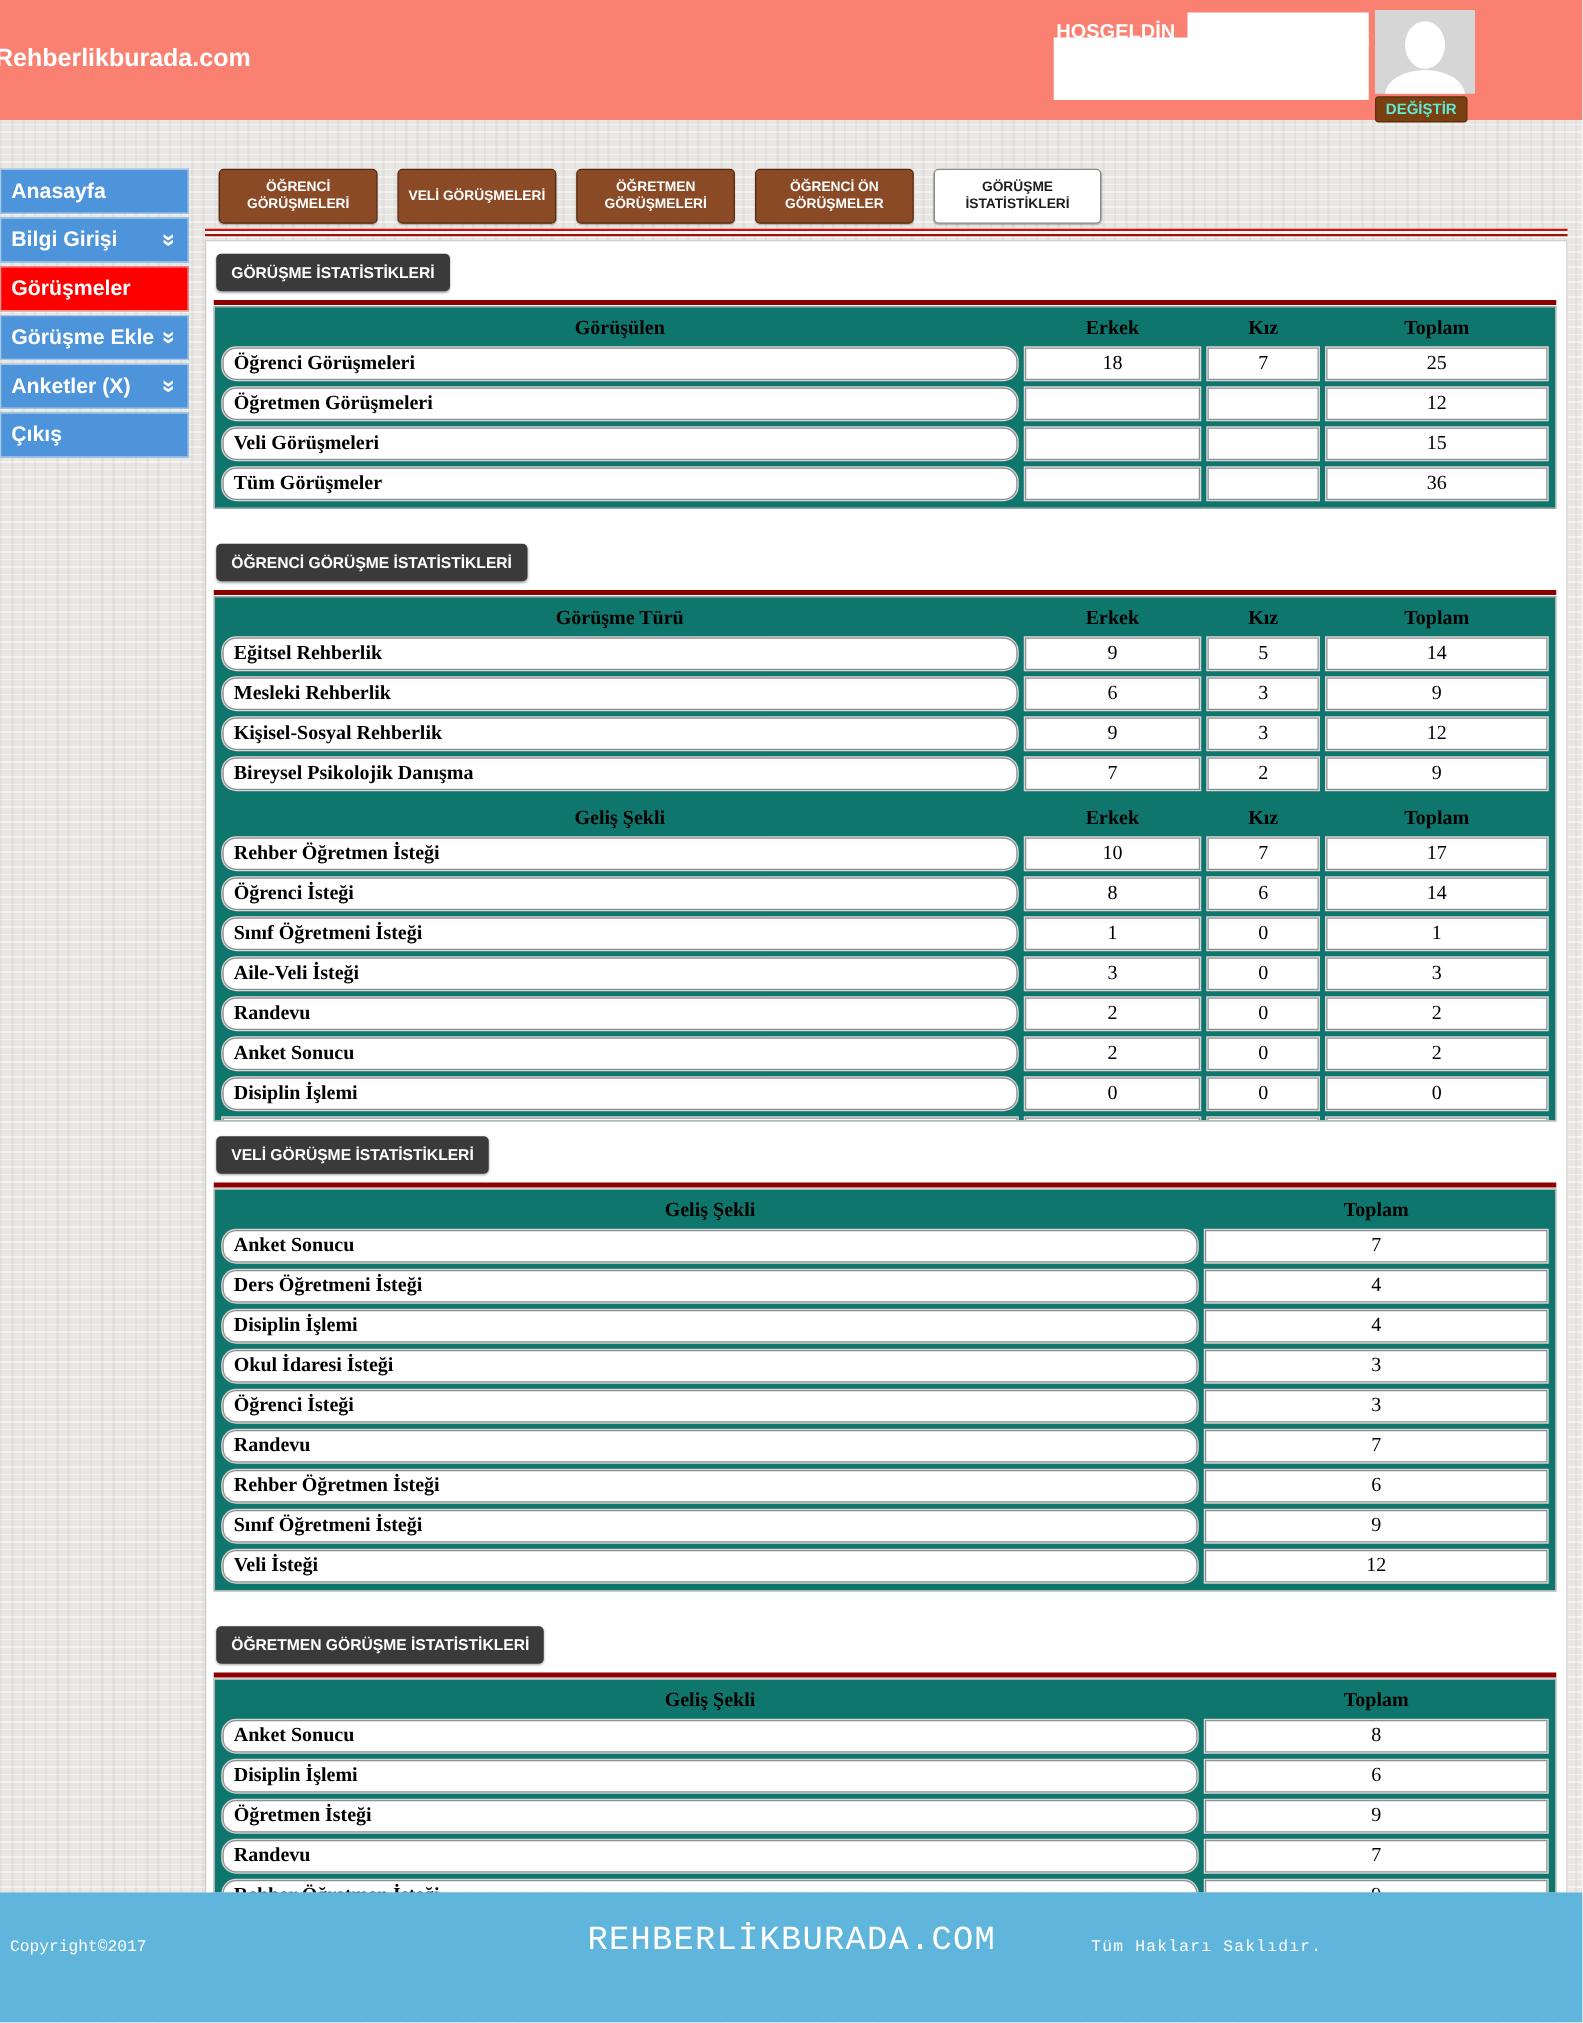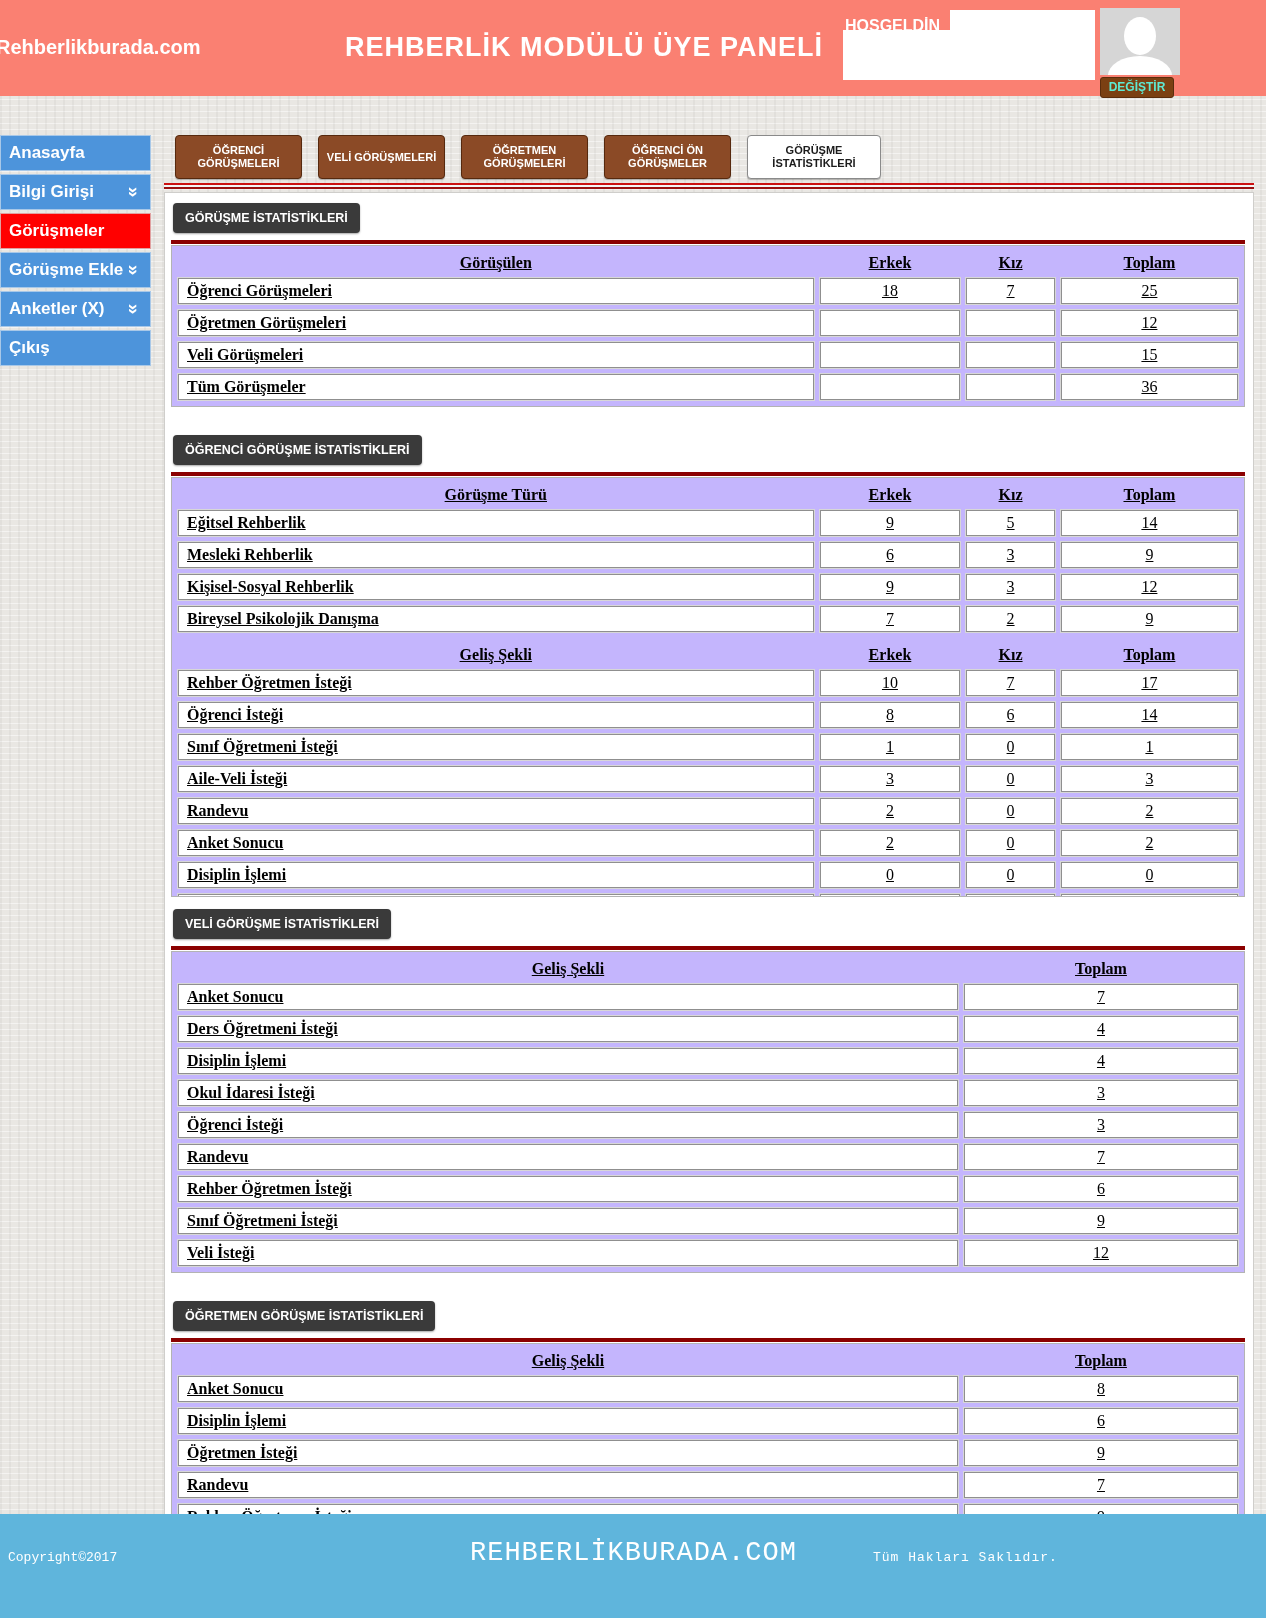--- a/index.html
+++ b/index.html
@@ -44,46 +44,45 @@
   .tab.active{width:128px;background:#fff;color:#1c1c1c;border:1px solid #8a8a8a;}
   .tabs-underline{height:6px;background:linear-gradient(#cc1111 0 2px,#f5f5f5 2px 4px,#991111 4px 6px);}
 
   .panel{margin-top:3px;background:#fff;border:1px solid #cfcecb;padding:6px 8px 16px 6px;}
 
   .badge{display:inline-block;background:#3A3A3A;color:#fff;font-size:12.5px;font-weight:bold;
     padding:8px 12px;border-radius:4px;margin:4px 0 7px 2px;box-shadow:0 1px 2px rgba(0,0,0,.35);}
   .badge.gap{margin-top:28px;}
   .divider{height:4px;background:#8B0000;margin-bottom:1px;}
 
-  .tbl-wrap{border:1px solid #b3b3b3;background:#c4b5fd;text-decoration:underline;}
+  .tbl-wrap{border:1px solid #b3b3b3;background:#0f766e;}
   table.stats{width:100%;border-collapse:separate;border-spacing:6px 6px;table-layout:fixed;
     font-family:"Liberation Serif","DejaVu Serif",serif;}
   table.stats th{font-size:16px;font-weight:bold;color:#000;text-align:center;padding:2px 0 0 0;}
   table.stats td{background:#fff;border:1px solid #8f8f8f;box-shadow:0 0 0 1px #d7d7d7;
     padding:3px 8px;font-size:16px;line-height:18px;}
-  td.lbl{font-weight:bold;text-align:left;}
+  td.lbl{font-weight:bold;text-align:left;border-radius:11px;}
   td.num{text-align:center;font-size:15px;}
   col.c-label{width:61%;} col.c-erkek{width:13.5%;} col.c-kiz{width:8.5%;} col.c-toplam{width:17%;}
   col.c-label2{width:74%;} col.c-toplam2{width:26%;}
   .clip{height:258px;overflow:hidden;}
   tr.ghost td{height:10px;padding:0;}
 
   
   .footer{flex:none;height:104px;background:#5FB5DC;position:relative;color:#fff;
     font-family:"Liberation Mono","DejaVu Sans Mono",monospace;}
   .foot-copy{position:absolute;left:8px;top:36px;font-size:13px;}
   .foot-brand{position:absolute;left:470px;top:24px;font-size:27px;letter-spacing:1px;}
   .foot-rights{position:absolute;left:873px;top:36px;font-size:13px;letter-spacing:1px;}
 </style>
 </head>
 <body>
 
 <div class="header">
   <div class="logo">Rehberlikburada.com</div>
-  <div class="title">REHBERLİK MODÜLÜ ÜYE PANELİ</div>
   <div class="username-box-top"></div>
   <div class="welcome-label">HOŞGELDİN</div>
   <div class="username-box"></div>
   <div class="avatar">
     <div class="head"></div>
     <div class="shoulders"></div>
   </div>
   <div class="change-btn">DEĞİŞTİR</div>
 </div>
 

